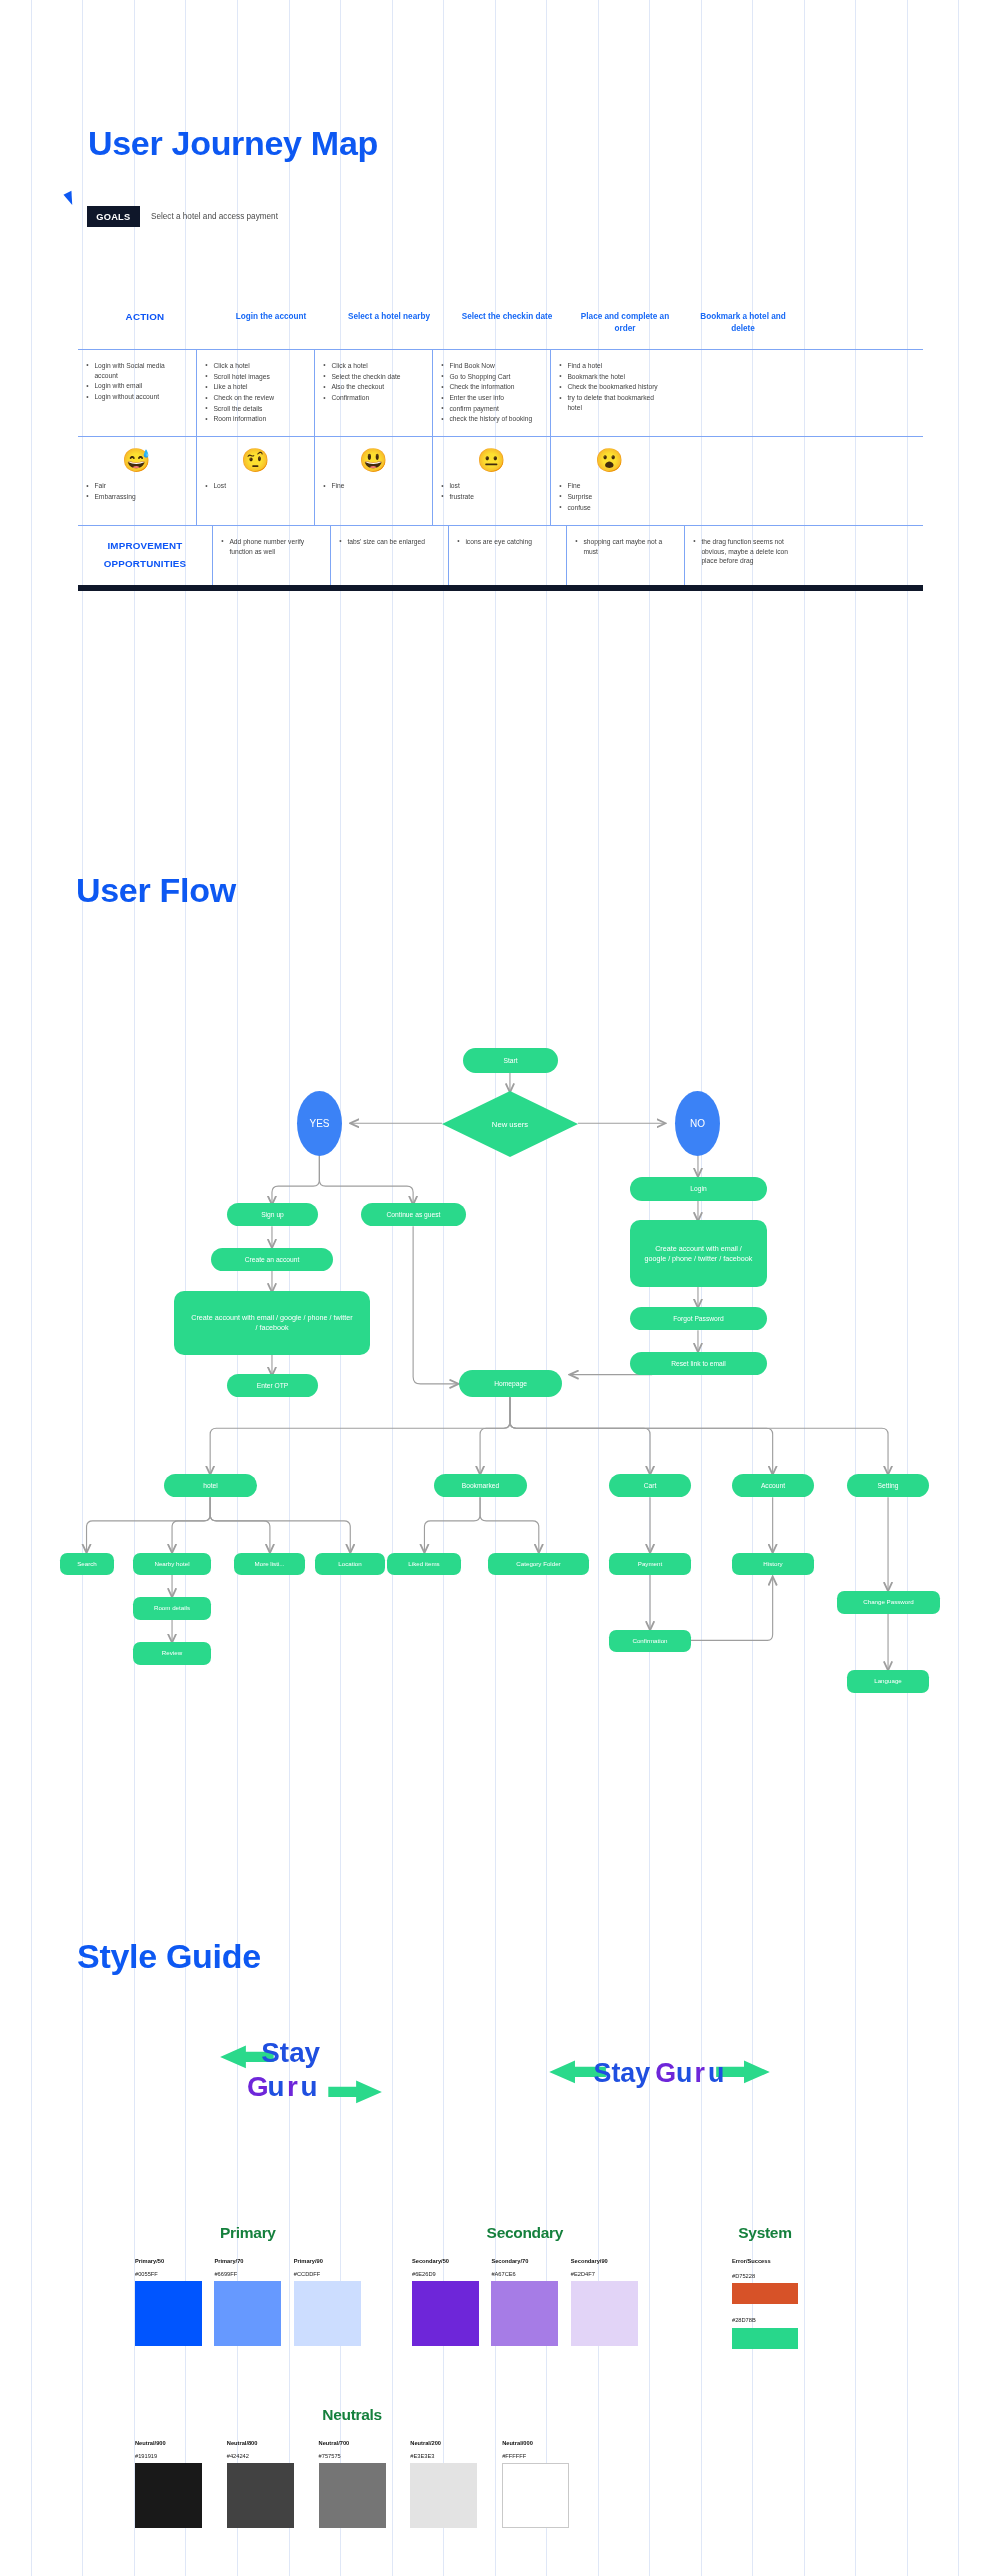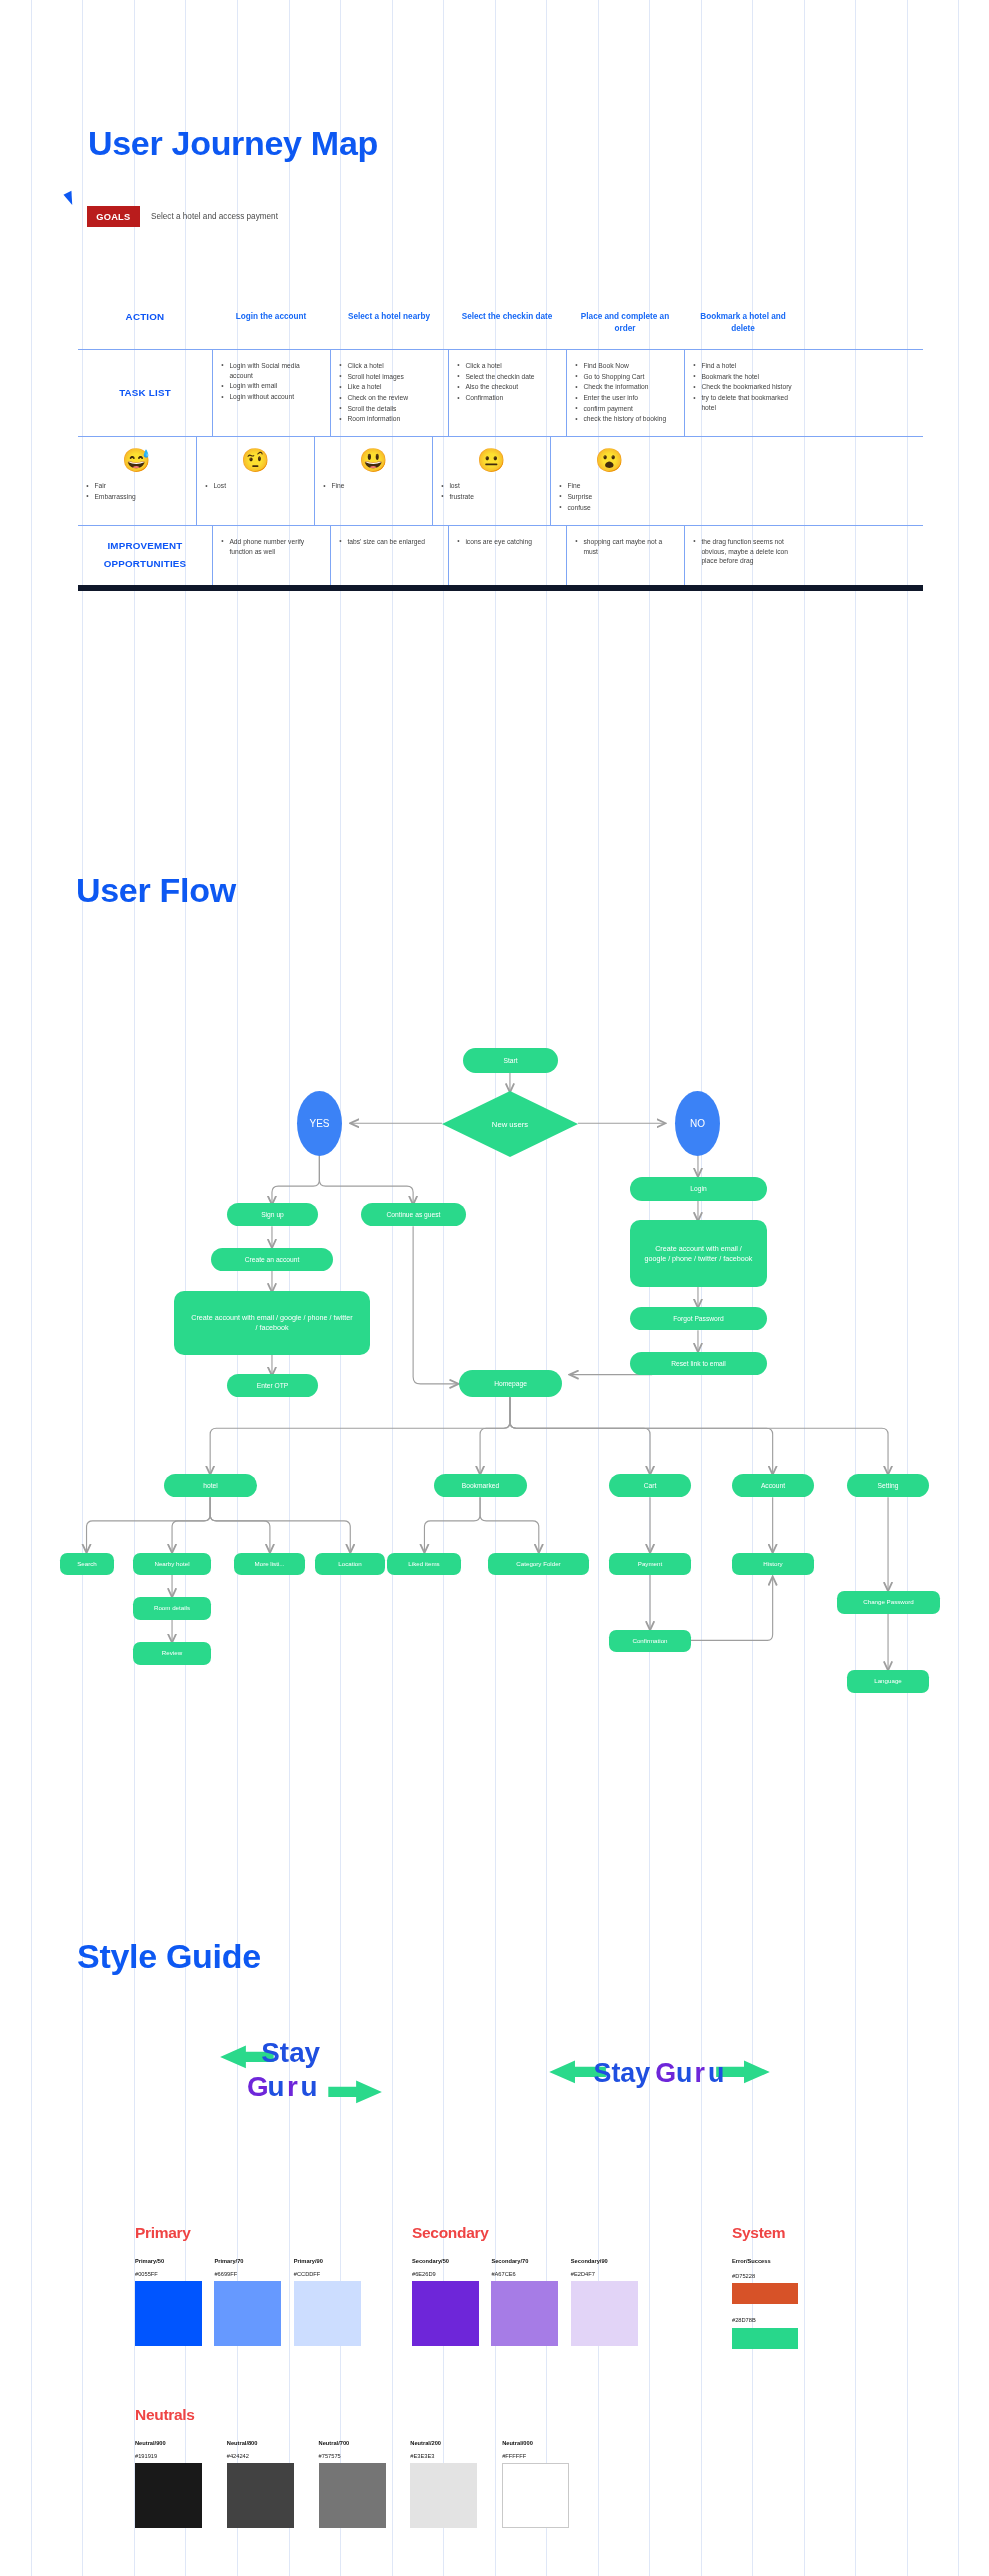--- a/index.html
+++ b/index.html
@@ -18,21 +18,21 @@
   
   .h1 {
     font-size:34px; font-weight:bold; color:#0d58f2; letter-spacing:-0.3px;
     position:absolute;
   }
   #ujm-title { left:88px; top:124px; }
   .cursor { position:absolute; left:66px; top:192px; width:0; height:0;
     border-left:3.6px solid transparent; border-right:6.7px solid transparent;
     border-top:13.4px solid #0d58f2; transform:rotate(-28deg); }
   .goals-row { position:absolute; left:87px; top:206px; display:flex; align-items:center; gap:11.3px;}
-  .goals-badge { background:#b91c1c; color:#fff; font-weight:bold; font-size:9.3px;
+  .goals-badge { background:#0f172a; color:#fff; font-weight:bold; font-size:9.3px;
     padding:5.7px 9.3px; letter-spacing:0.2px; }
   .goals-text { font-size:8.2px; color:#4a4a4a; }
 
   .ujm { position:absolute; left:78px; top:299px; width:845px; }
   .ujm-head { display:flex; }
   .ujm-head .cell { padding:12.4px 7.2px 13.4px; text-align:center; }
   .col-label { width:134px; }
   .col-step  { width:118px; }
   .col-step5 { width:118px; }
   .hdr-main { color:#0d55f5; font-weight:bold; font-size:9.8px; letter-spacing:0.2px; }
@@ -64,21 +64,21 @@
   .ellipse { position:absolute; background:#3b82f6; color:#fff; border-radius:50%;
     display:flex; align-items:center; justify-content:center; font-size:10px; }
   .diamond { position:absolute; background:#2ad98b; color:#fff;
     display:flex; align-items:center; justify-content:center; font-size:7.7px; }
   .flow svg { position:absolute; left:0; top:0; width:989px; height:835px; overflow:visible; }
 
   
   #sg-title { left:77px; top:1937px; }
   .logo-wrap { position:absolute; }
   .sg-group { position:absolute; }
-  .sg-h2 { font-size:15.5px; font-weight:bold; color:#ef4444; margin-bottom:15.5px; letter-spacing:-0.3px; }
+  .sg-h2 { font-size:15.5px; font-weight:bold; color:#15803d; margin-bottom:15.5px; letter-spacing:-0.3px;text-align:center; }
   .swatches { display:flex; gap:12.4px; }
   .swatch-name { font-size:5.7px; font-weight:bold; color:#111; margin-bottom:7.2px; }
   .swatch-hex  { font-size:5.7px; color:#222; margin-bottom:4.6px; font-family:"Liberation Sans", sans-serif; }
   .swatch-chip { width:67px; height:65px; }
   .sys-chip { width:66px; height:20.6px; }
 </style>
 </head>
 <body>
 
 <div class="guides" id="guides">
@@ -128,23 +128,20 @@
         </div>
       <div class="cell col-step">
           <div class="hdr-step">Place and complete an order</div>
         </div>
       <div class="cell col-step5">
           <div class="hdr-step">Bookmark  a hotel and delete</div>
         </div>
     </div>
 
     <div class="ujm-row">
-      <div class="cell col-label label">
-          <div class="row-label">TASK LIST</div>
-        </div>
       <div class="cell col-step">
           <ul class="bullets">
             <li>Login with Social media account</li>
             <li>Login with email</li>
             <li>Login without account</li>
           </ul>
         </div>
       <div class="cell col-step">
           <ul class="bullets">
             <li>Click a hotel</li>

